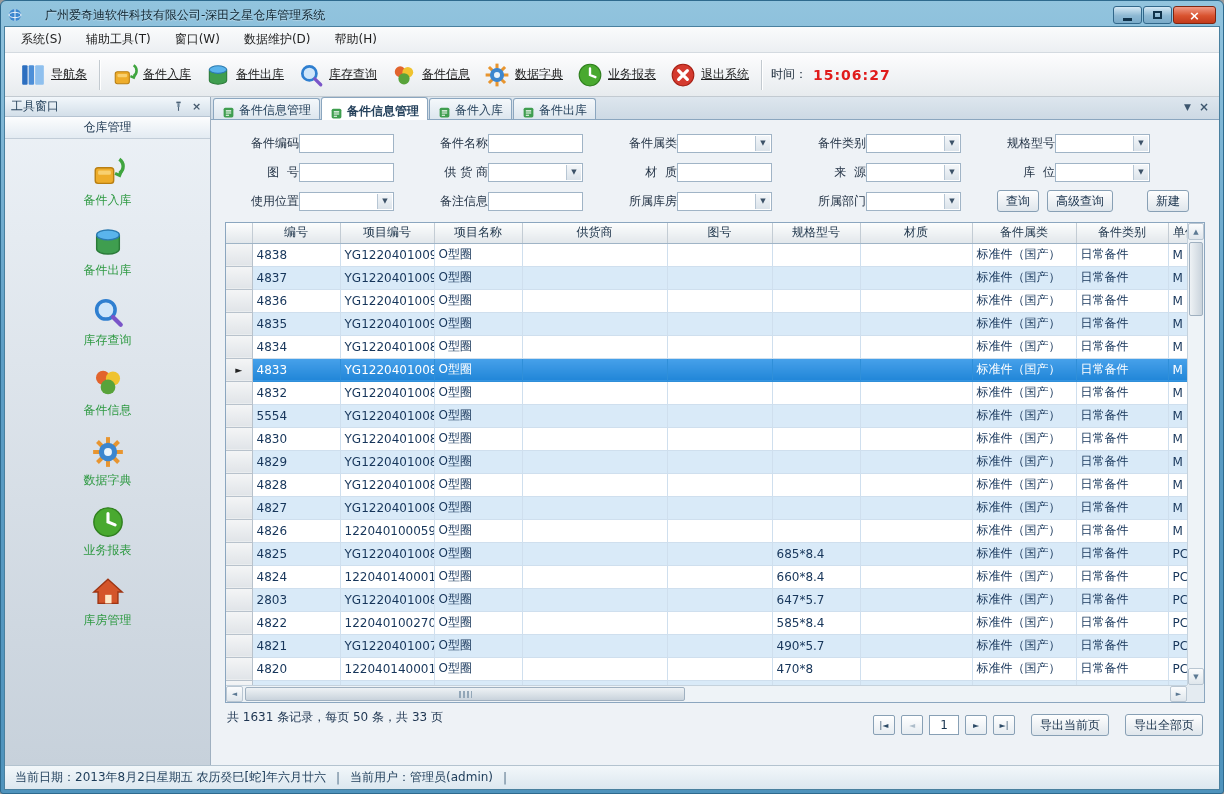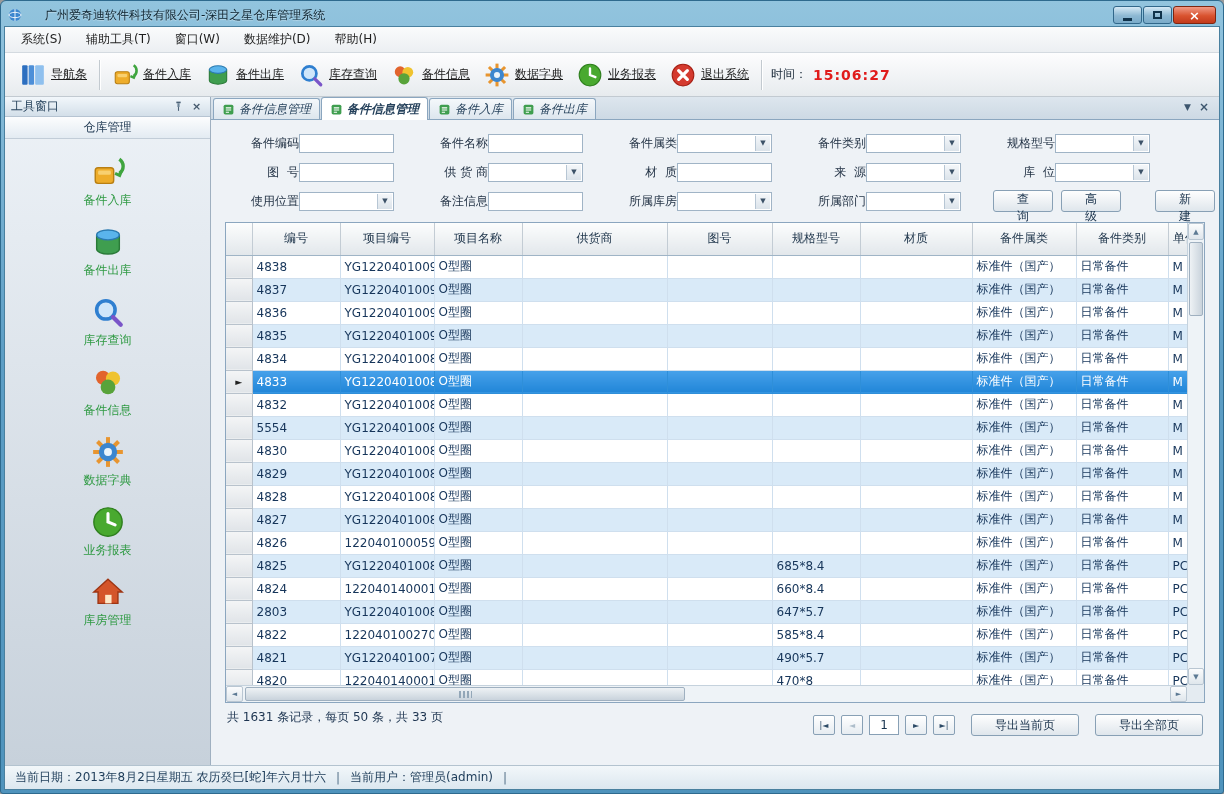--- a/index.html
+++ b/index.html
@@ -34,42 +34,42 @@
 .sb-tool{width:15px;height:15px;display:flex;align-items:center;justify-content:center;color:#44586c;font-weight:bold;font-size:11px;}
 .pin-icon{width:13px;height:13px;}
 .sidebar-section{flex:0 0 22px;display:flex;align-items:center;justify-content:center;background:linear-gradient(180deg,#fcfdfe,#e3ebf2);border-bottom:1px solid #c2cdd8;color:#1f3852;}
 .sidebar-items{flex:1;display:flex;flex-direction:column;align-items:center;padding-top:16px;gap:16px;}
 .side-item{display:flex;flex-direction:column;align-items:center;gap:3px;width:100%;}
 .side-icon{width:34px;height:34px;}
 .side-label{color:#2f9a43;}
 .main{flex:1;display:flex;flex-direction:column;min-width:0;}
 .tabstrip{flex:0 0 23px;display:flex;align-items:flex-end;background:linear-gradient(180deg,#dde6ee,#cdd9e4);border-bottom:1px solid #8ba6bf;padding:0 2px;}
 .tabs{display:flex;align-items:flex-end;gap:1px;}
-.tab{display:flex;align-items:center;gap:4px;height:21px;padding:0 8px;border:1px solid #8ba6bf;border-bottom:none;border-radius:3px 3px 0 0;background:linear-gradient(180deg,#f4f8fb,#dde6ee);color:#26425c;white-space:nowrap;font-style:italic;}
+.tab{display:flex;align-items:flex-end;gap:4px;height:21px;padding:0 8px;border:1px solid #8ba6bf;border-bottom:none;border-radius:3px 3px 0 0;background:linear-gradient(180deg,#f4f8fb,#dde6ee);color:#26425c;white-space:nowrap;}
 .tab .tab-ic{width:13px;height:13px;}
 .tab.active{background:#fff;font-weight:bold;height:23px;margin-bottom:-1px;z-index:2;}
 .tabstrip-tools{margin-left:auto;display:flex;gap:8px;align-items:center;padding:0 8px 5px 0;color:#3d566e;}
 .ts-tool{font-size:9px;font-weight:bold;}
 .ts-tool.x{font-size:12px;}
 .tabpage{flex:1;display:flex;flex-direction:column;background:#eef2f6;padding:10px 14px 0 14px;min-height:0;}
 .filter-panel{flex:0 0 86px;display:flex;flex-direction:column;justify-content:space-between;padding:2px 0 4px 12px;}
 .filter-row{display:flex;align-items:center;height:22px;}
 .fpair{display:flex;align-items:center;margin-right:32px;}
 .flabel{width:62px;text-align:right;color:#1f2f42;white-space:pre;}
 .ftext,.fselect{width:95px;height:19px;border:1px solid #a0b4c6;background:#fff;}
 .ftext{font:inherit;padding:0 3px;color:#16324e;}
 .fselect{position:relative;}
 .sel-arrow{position:absolute;right:1px;top:1px;bottom:1px;width:15px;background:linear-gradient(180deg,#f4f7fa,#dbe3ea);border-left:1px solid #b7c6d4;display:flex;align-items:center;justify-content:center;font-size:7px;color:#3c5268;}
 .fbuttons{margin-left:auto;display:flex;gap:8px;padding-right:16px;align-items:center;}
-.btn{font:inherit;height:22px;padding:0 23px;border:1px solid #88a0b5;border-radius:3px;background:linear-gradient(180deg,#fefefe,#dfe6ec);color:#17304a;}
+.btn{font:inherit;height:22px;padding:0 8px;border:1px solid #88a0b5;border-radius:3px;background:linear-gradient(180deg,#fefefe,#dfe6ec);color:#17304a;}
 .fbuttons .btn.last{margin-left:26px;}
 .grid-area{position:relative;flex:0 0 481px;margin-top:6px;border:1px solid #8ba6bf;background:#fff;}
 .grid-viewport{position:absolute;left:0;top:0;right:17px;bottom:17px;overflow:hidden;}
 .grid-table{border-collapse:collapse;table-layout:fixed;width:976px;}
-.grid-table th{height:32px;background:linear-gradient(180deg,#fcfdfd,#e2e7eb);border-right:1px solid #c3ccd4;border-bottom:1px solid #9fb4c6;font-weight:normal;color:#22384e;text-align:center;overflow:hidden;white-space:nowrap;}
+.grid-table th{height:20px;background:linear-gradient(180deg,#fcfdfd,#e2e7eb);border-right:1px solid #c3ccd4;border-bottom:1px solid #9fb4c6;font-weight:normal;color:#22384e;text-align:center;overflow:hidden;white-space:nowrap;}
 .grid-table td{height:23px;border-right:1px solid #cfdfee;border-bottom:1px solid #cfdfee;padding:0 4px;color:#16355a;overflow:hidden;white-space:nowrap;background:#fff;}
 .row.alt td{background:#d9eaf8;}
 td.selcell{background:linear-gradient(180deg,#f4f5f6,#e0e4e8) !important;border-right:1px solid #b8c2cc !important;border-bottom:1px solid #b8c2cc !important;text-align:center;font-size:9px;color:#222;padding:0 !important;}
 .row.selected td{background:linear-gradient(180deg,#47a1ea,#2186d8);color:#fff;border-right-color:#2f8fd9;border-bottom-color:#2f8fd9;}
 .row.selected td.selcell{color:#222;}
 .vscroll{position:absolute;top:0;right:0;bottom:17px;width:17px;background:#eef3f7;border-left:1px solid #c5d2dd;display:flex;flex-direction:column;}
 .sb-btn{flex:0 0 17px;display:flex;align-items:center;justify-content:center;font-size:7px;color:#5d7a94;background:linear-gradient(180deg,#fbfcfd,#dfe6ec);border:1px solid #b9c6d2;border-radius:2px;}
 .sb-track{flex:1;position:relative;}
 .sb-thumb{background:linear-gradient(90deg,#eef2f5,#c9d3dc);border:1px solid #9fb0c0;border-radius:2px;}
 .sb-thumb.v{position:absolute;left:1px;right:1px;top:2px;height:74px;}

